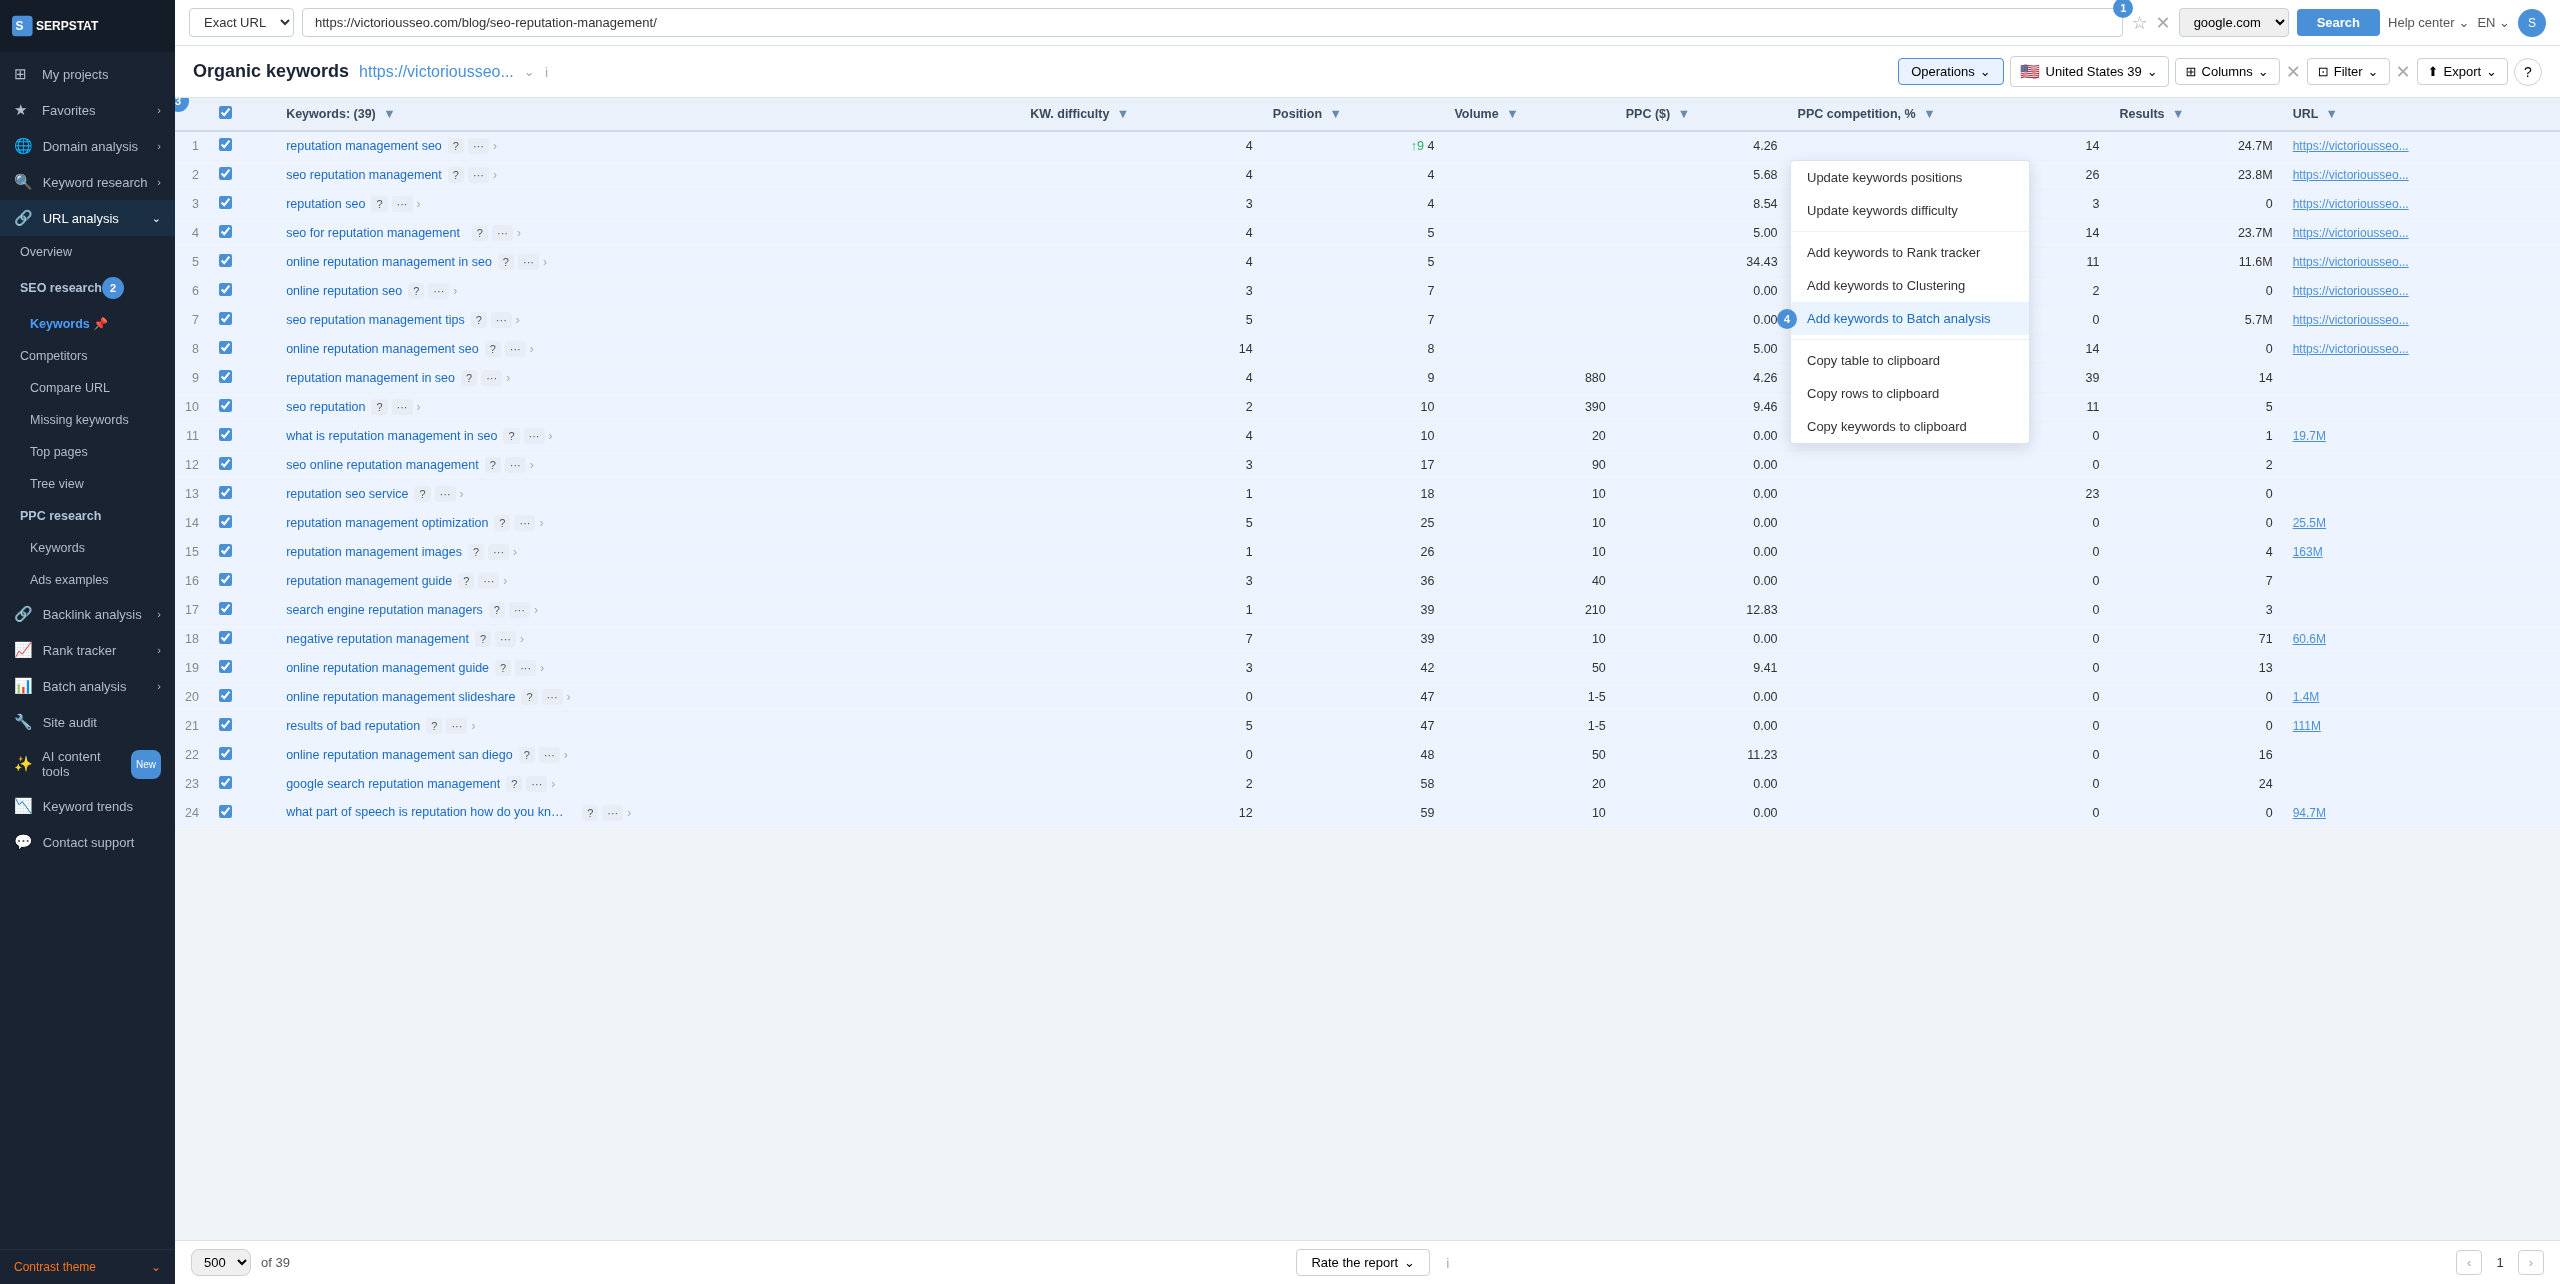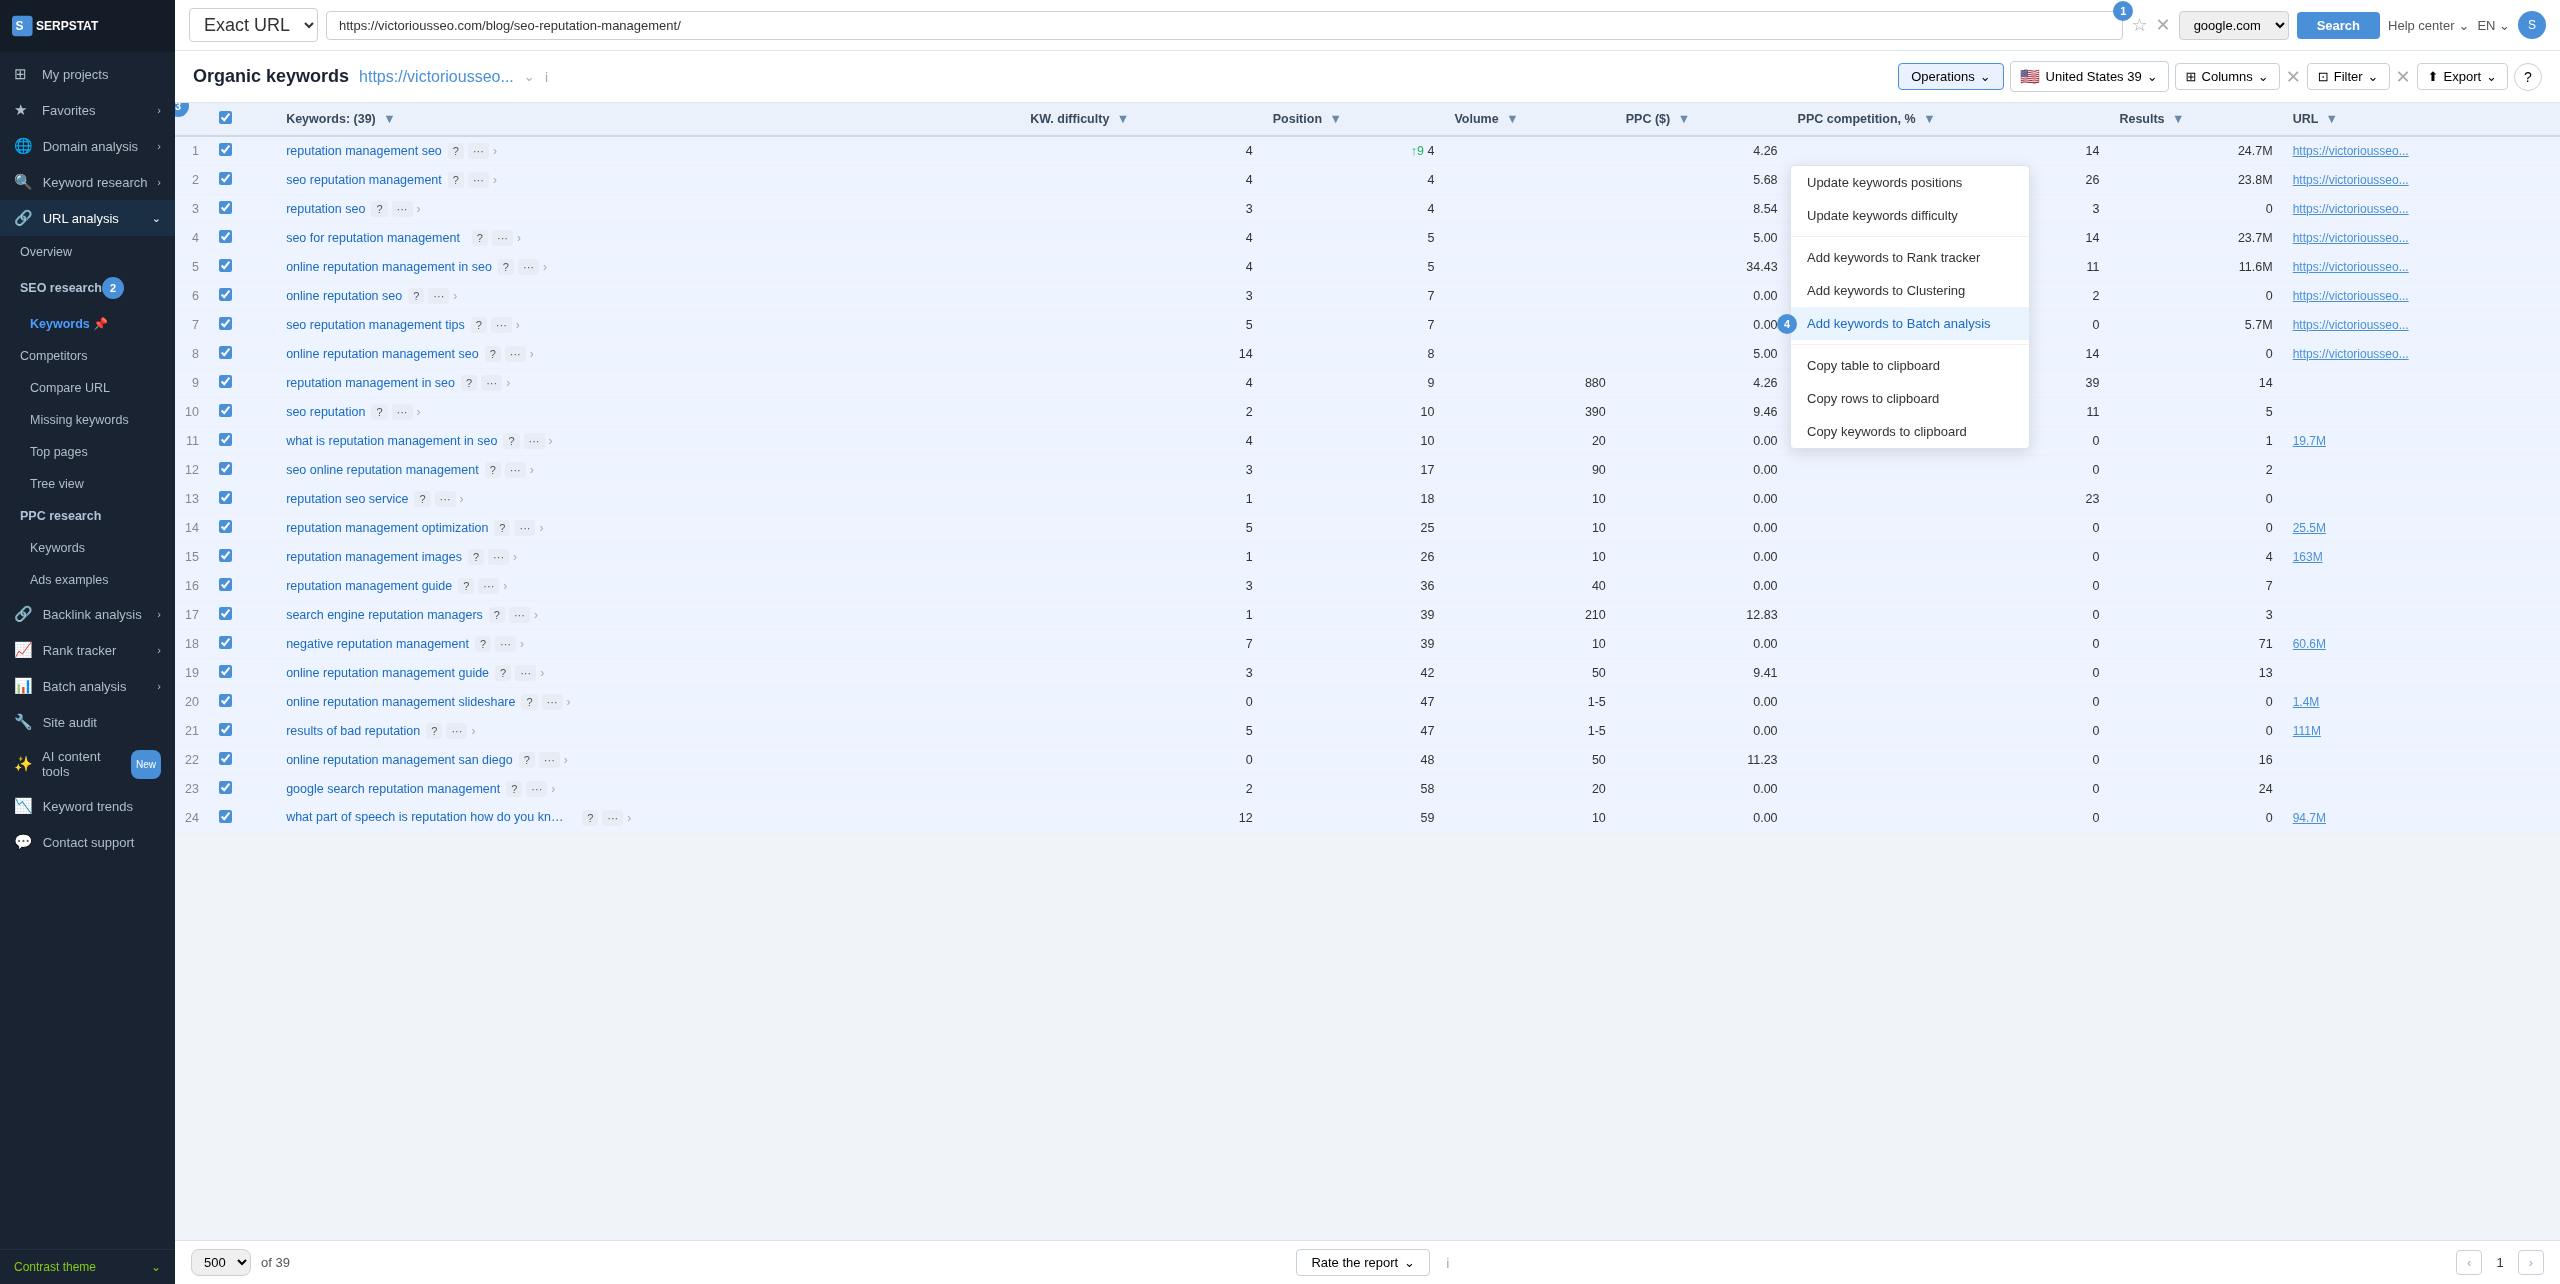--- a/index.html
+++ b/index.html
@@ -13,28 +13,28 @@
     .sidebar-logo svg { width: 120px; height: 24px; }
     .sidebar-nav { flex: 1; padding: 4px 0; }
     .nav-item { display: flex; align-items: center; padding: 9px 14px; cursor: pointer; color: #b0bec5; font-size: 13px; position: relative; }
     .nav-item.active-parent { background: #1a2e44; color: #fff; }
     .nav-item .icon { margin-right: 10px; font-size: 15px; min-width: 18px; }
     .nav-item .arrow { margin-left: auto; font-size: 11px; }
     .nav-item .badge { background: #4a90d9; color: #fff; font-size: 10px; padding: 9px 5px; border-radius: 8px; margin-left: 6px; }
     .nav-item.sub { padding-left: 20px; font-size: 12.5px; }
     .nav-item.sub.selected { color: #4a9eff; font-weight: 600; }
     .sidebar-bottom { padding: 10px 14px; border-top: 1px solid #243040; }
-    .theme-toggle { display: flex; align-items: center; color: #84cc16; font-size: 12px; cursor: pointer; }
+    .theme-toggle { display: flex; align-items: center; color: #f97316; font-size: 12px; cursor: pointer; }
     
     
     .main { flex: 1; display: flex; flex-direction: column; overflow: hidden; }
     
     
     .top-bar { background: #fff; border-bottom: 1px solid #dde3ea; padding: 8px 14px; display: flex; align-items: center; gap: 8px; }
-    .url-type-select { border: 1px solid #c8d0da; border-radius: 4px; padding: 5px 10px; font-size: 18px; color: #333; background: #fff; cursor: pointer; }
+    .url-type-select { border: 1px solid #c8d0da; border-radius: 4px; padding: 5px 10px; font-size: 13px; color: #333; background: #fff; cursor: pointer; }
     .url-input-wrap { flex: 1; position: relative; }
     .url-input { width: 100%; border: 1px solid #c8d0da; border-radius: 4px; padding: 6px 12px; font-size: 13px; color: #333; }
     .url-badge { position: absolute; right: -10px; top: -10px; background: #4a90d9; color: #fff; font-size: 11px; width: 20px; height: 20px; border-radius: 50%; display: flex; align-items: center; justify-content: center; font-weight: bold; }
     .top-bar-actions { display: flex; align-items: center; gap: 8px; margin-left: auto; }
     .star-btn { background: none; border: none; font-size: 18px; color: #aaa; cursor: pointer; }
     .close-btn { background: none; border: none; font-size: 18px; color: #aaa; cursor: pointer; }
     .engine-select { border: 1px solid #c8d0da; border-radius: 4px; padding: 5px 10px; font-size: 13px; cursor: pointer; }
     .search-btn { background: #4a90d9; color: #fff; border: none; border-radius: 4px; padding: 6px 20px; font-size: 13px; font-weight: 600; cursor: pointer; }
     .help-center-btn { background: none; border: none; font-size: 13px; color: #555; cursor: pointer; display: flex; align-items: center; gap: 4px; }
     .lang-btn { background: none; border: none; font-size: 13px; color: #555; cursor: pointer; }

